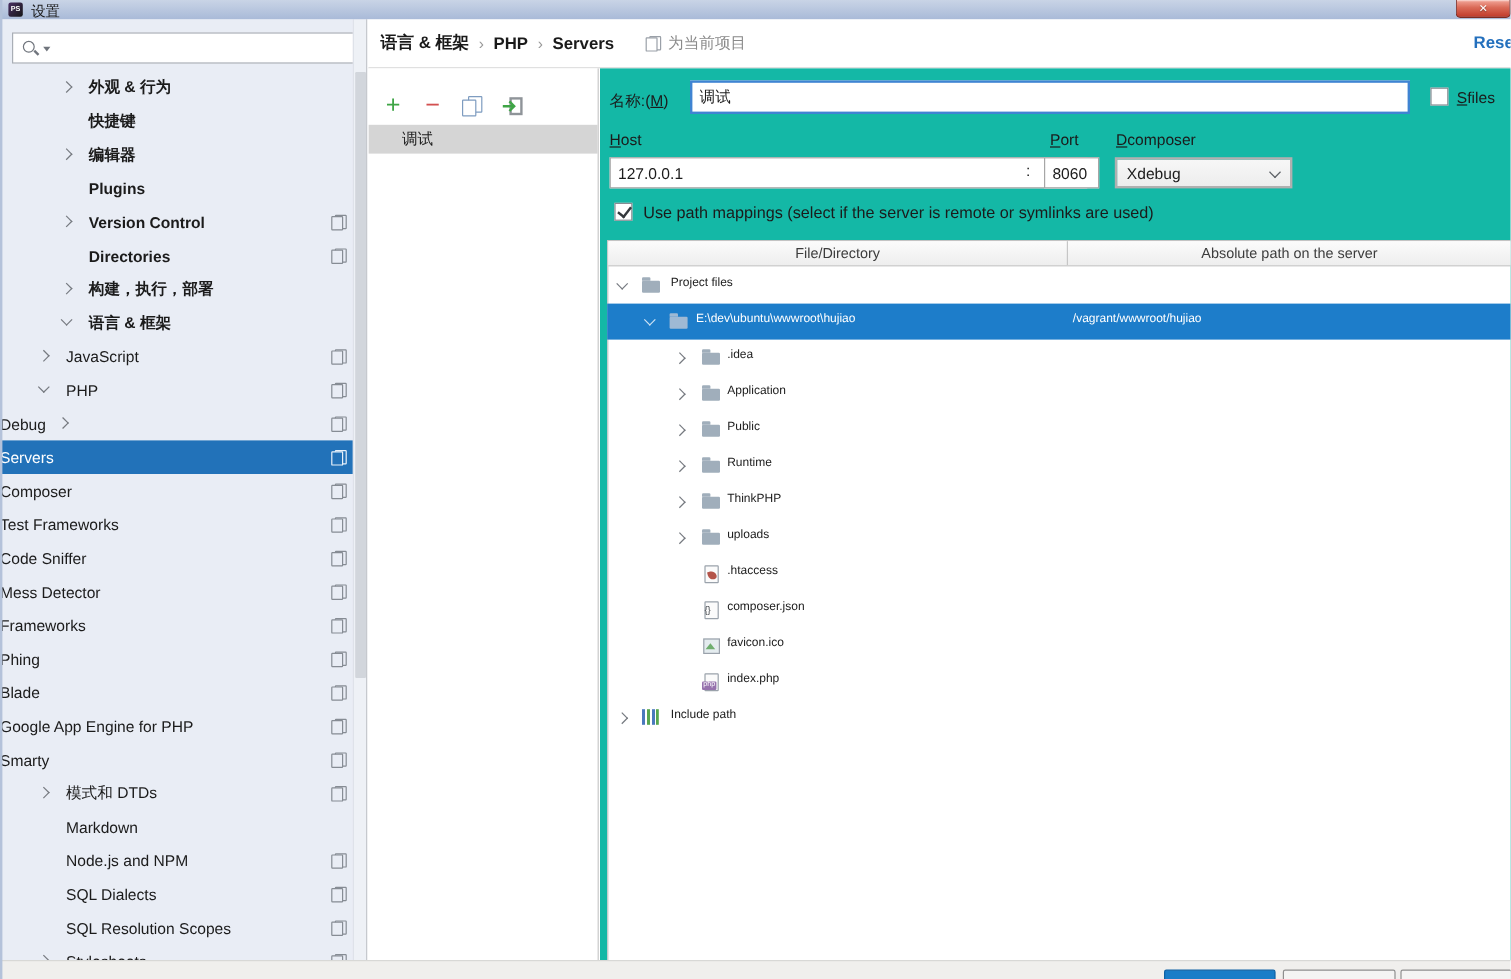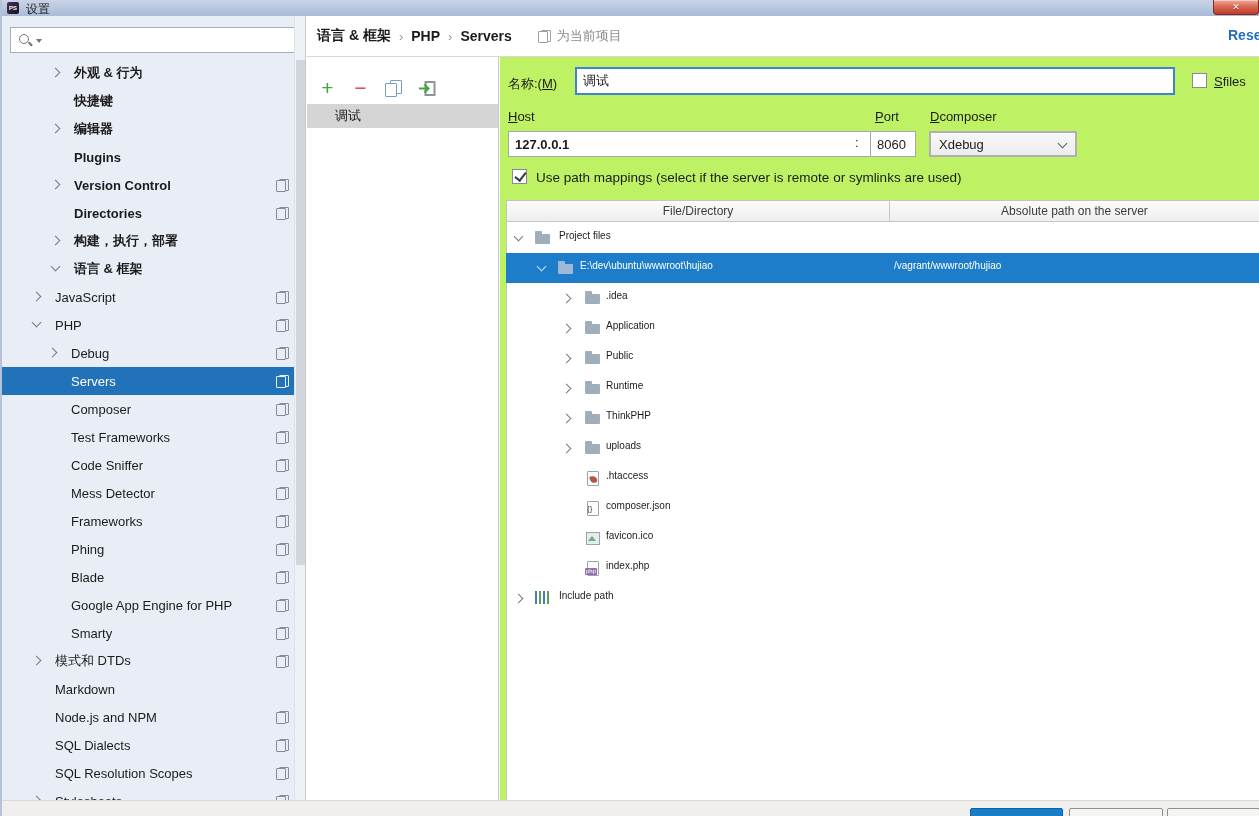--- a/index.html
+++ b/index.html
@@ -36,21 +36,21 @@
   .ic-search::after { content:""; position:absolute; left:8.5px; top:9px; width:5px; height:1.6px;
     background:#70757d; transform:rotate(45deg); }
   .search-caret { position:absolute; left:25px; top:11px; width:0; height:0;
     border-left:3px solid transparent; border-right:3px solid transparent; border-top:4px solid #70757d; }
 
   #sidebar-items { position:absolute; left:0; top:43px; width:306px; }
   .srow { position:relative; height:28px; display:flex; align-items:center; font-size:13px; color:#1b1b1b; cursor:default; }
   .srow.bold .slabel { font-weight:bold; }
   .srow.lv0 { padding-left:38px;margin-left:36px; }
   .srow.lv1 { padding-left:55px; }
-  .srow.lv2 { padding-left:71px; }
+  .srow.lv2 { }
   .srow .chev { position:absolute; width:7px; height:7px; border-right:1.6px solid #75797f; border-top:1.6px solid #75797f; }
   .srow.lv0 .chev { left:16px; } .srow.lv1 .chev { left:33px; } .srow.lv2 .chev { left:49px; }
   .chev-r { transform:rotate(45deg); top:10px; }
   .chev-d { transform:rotate(135deg); top:8px; }
   .srow .ic-copy { position:absolute; right:17px; top:8px; width:13px; height:13px; --pg:#e9edf5; }
   .ic-copy::before { content:""; position:absolute; right:0; top:0; width:8px; height:10px;
     border:1px solid #868c94; border-radius:1px; }
   .ic-copy::after { content:""; position:absolute; left:0; bottom:0; width:8px; height:10px;
     border:1px solid #868c94; border-radius:1px; background:var(--pg); }
   .srow.sel { background:#2272b9; color:#fff; }
@@ -84,37 +84,37 @@
   .tb-copy { position:relative; width:17px; height:17px; }
   .tb-copy::before { content:""; position:absolute; right:0; top:0; width:10px; height:12px;
     border:1.5px solid #7e9cc0; border-radius:1px; background:#fff; }
   .tb-copy::after { content:""; position:absolute; left:0; bottom:0; width:10px; height:12px;
     border:1.5px solid #7e9cc0; border-radius:1px; background:#fff; }
   #server-items { position:absolute; left:0; top:47px; width:192px; }
   .lrow { height:24px; display:flex; align-items:center; padding-left:28px; font-size:13px; color:#1b1b1b; }
   .lrow.sel { background:#d5d5d5; }
 
   
-  #rightpanel { position:absolute; left:500px; top:41px; width:759px; height:743px; background:#bef264; overflow:hidden; }
+  #rightpanel { position:absolute; left:500px; top:41px; width:759px; height:743px; background:#14b8a6; overflow:hidden; }
   .flabel { position:absolute; font-size:13px; color:#1b1b1b; white-space:nowrap; }
   .u { text-decoration:underline; }
   #name-label { left:8px; top:18px; }
   #name-input { position:absolute; left:75px; top:10px; width:600px; height:28px; border:2px solid #3f84d2;
     font-size:13px; font-family:inherit; padding:0 6px; outline:none; color:#1b1b1b; }
   .cb { position:absolute; width:15px; height:15px; background:#fff; border:1px solid #878c93; }
   .cb.checked::after { content:""; position:absolute; left:4px; top:0px; width:5px; height:9px;
     border-right:2px solid #34383c; border-bottom:2px solid #34383c; transform:rotate(38deg); }
   #shared-cb { left:692px; top:16px; }
   #shared-label { left:714px; top:17px; }
   #host-label { left:8px; top:52px; }
   #port-label { left:375px; top:52px; }
   #debugger-label { left:430px; top:52px; }
   .tinput { position:absolute; border:1px solid #a6a6a6; font-size:13px; font-family:inherit; padding:0 6px;
     outline:none; color:#1b1b1b; height:26px; }
-  #host-input { left:8px; top:74px; width:398px;font-weight:bold; }
+  #host-input { left:8px; top:74px; width:398px; }
   #port-colon { position:absolute; left:355px; top:78px; font-size:13px; color:#1b1b1b; }
   #port-input { left:370px; top:74px; width:46px; }
   #debugger-select { position:absolute; left:429px; top:74px; width:148px; height:26px;
     border:2px solid #b0b0b0; background:linear-gradient(#f7f7f7,#ededed); font-size:13px; color:#1b1b1b;
     display:flex; align-items:center; padding:0 8px; cursor:pointer; }
   #debugger-select .chev { width:7px; height:7px; border-right:1.6px solid #5d6166; border-top:1.6px solid #5d6166;
     transform:rotate(135deg); position:absolute; right:9px; top:7px; }
   #pm-cb { left:12px; top:112px; }
   #pm-label { left:36px; top:113px; font-size:13.5px; }
 

